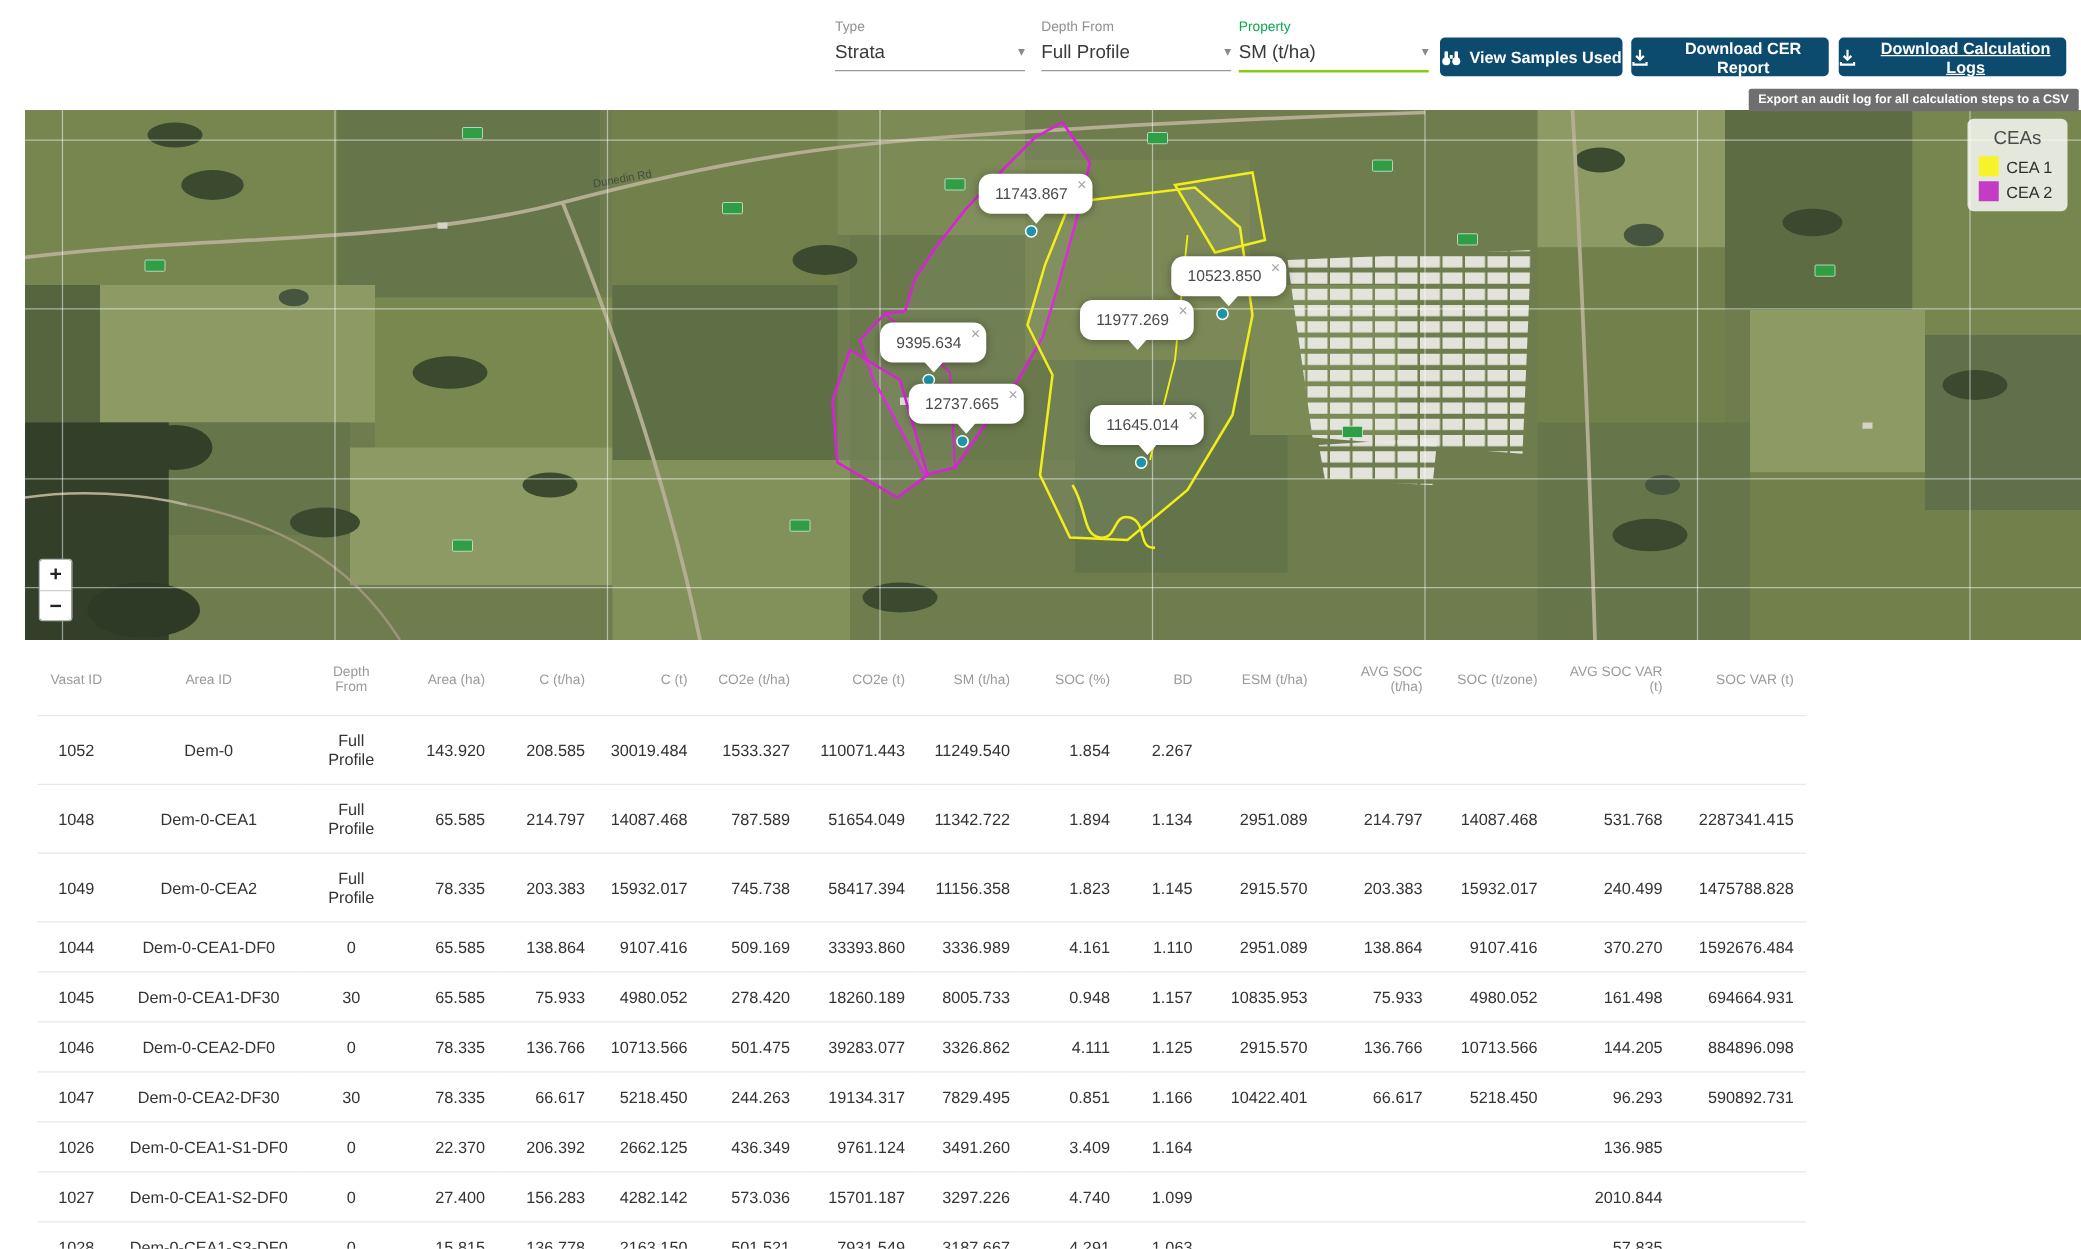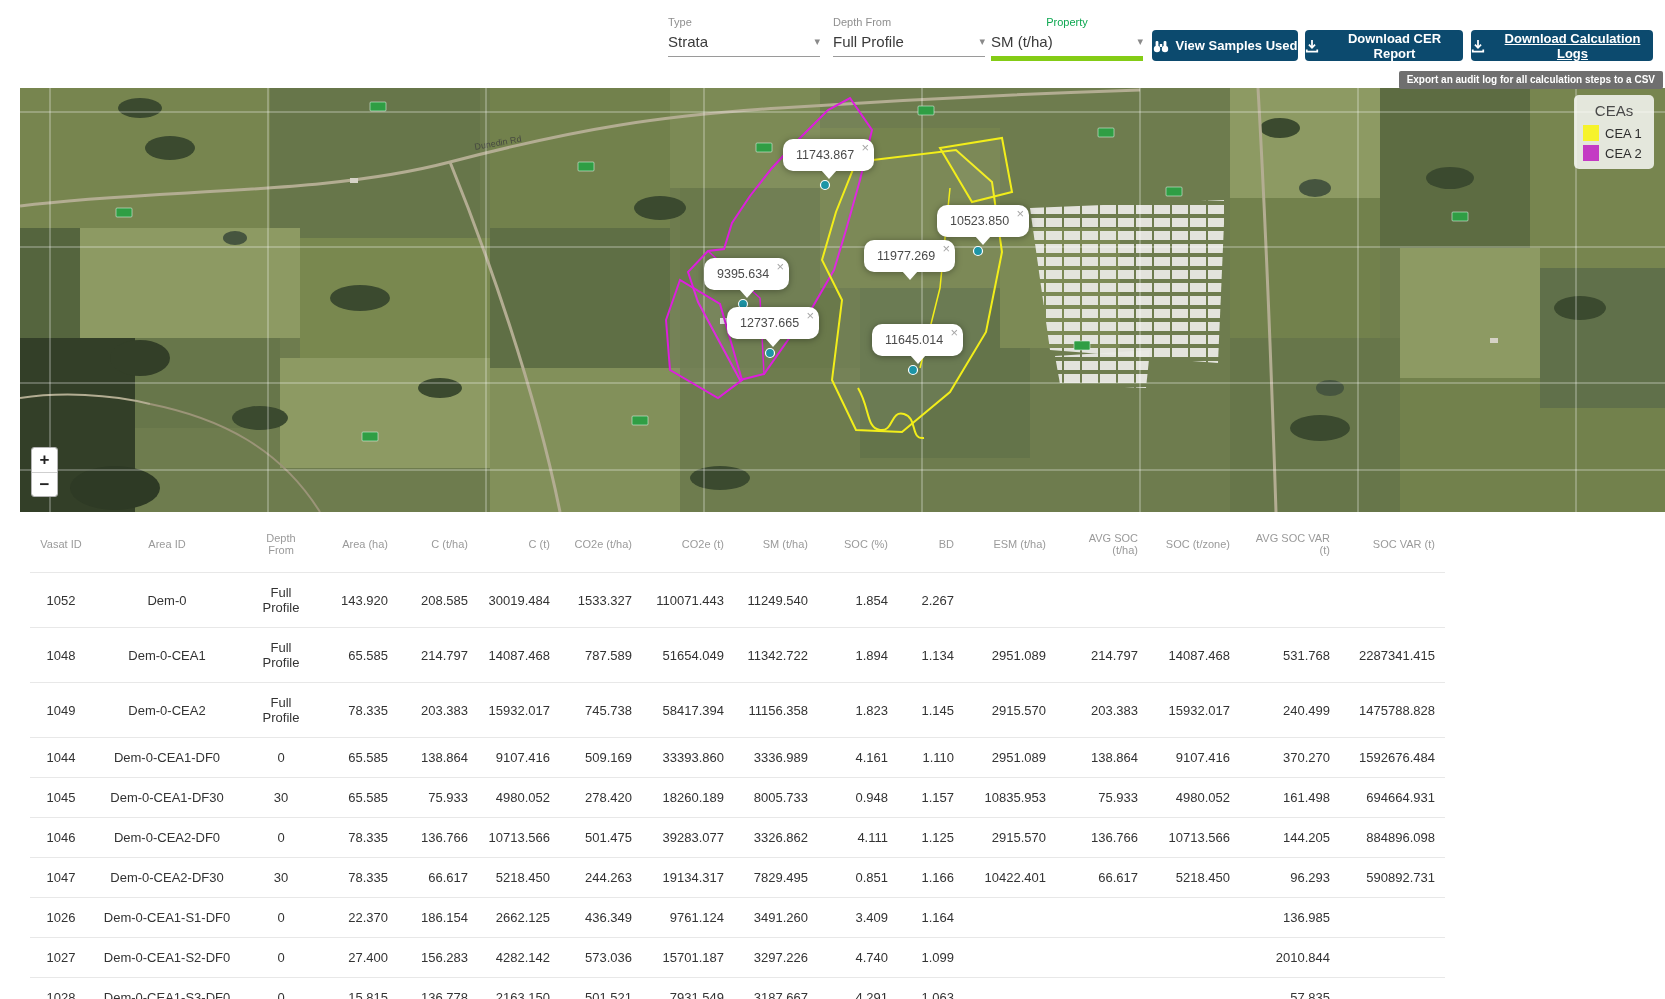--- a/index.html
+++ b/index.html
@@ -5,21 +5,21 @@
   * { box-sizing: border-box; margin: 0; padding: 0; }
   html,body { width:1665px; height:999px; overflow:hidden; background:#fff;
               font-family:"Liberation Sans", sans-serif; }
   .page { position:relative; width:1665px; height:999px; background:#fff; }
 
   
   .toolbar { position:absolute; left:0; top:0; width:1665px; height:72px; background:#fff; z-index:30; }
   .filter { position:absolute; top:16px; width:152px; border-bottom:1px solid #9a9a9a; padding-bottom:6px; cursor:pointer; }
   .filter.f-type  { left:668px; }
   .filter.f-depth { left:833px; }
-  .filter.f-prop  { left:991px; border-bottom:5px solid #84cc16;text-align:center; }
+  .filter.f-prop  { left:991px; border-bottom:2px solid #84cc16; }
   .f-label { font-size:11px; color:#8f8f8f; margin-bottom:5px; }
   .f-prop .f-label { color:#0ca750; }
   .f-row { display:flex; align-items:center; justify-content:space-between; }
   .f-value { font-size:15px; color:#3a3a3a; }
   .chev { font-size:11px; color:#8a8a8a; }
 
   .btn { position:absolute; top:30px; height:31px; border:none; border-radius:4px;
          background:#0c4a6e; color:#fff; font-family:"Liberation Sans", sans-serif;
          font-size:13px; font-weight:bold; display:flex; align-items:center;
          justify-content:center; gap:7px; cursor:pointer; }
@@ -479,21 +479,21 @@
             <td class="c-num">66.617</td>
             <td class="c-num">5218.450</td>
             <td class="c-num">96.293</td>
             <td class="c-num">590892.731</td>
           </tr>
           <tr>
             <td class="c-center">1026</td>
             <td class="c-center">Dem-0-CEA1-S1-DF0</td>
             <td class="c-center">0</td>
             <td class="c-num">22.370</td>
-            <td class="c-num">186.154</td>
+            <td class="c-num">206.392</td>
             <td class="c-num">2662.125</td>
             <td class="c-num">436.349</td>
             <td class="c-num">9761.124</td>
             <td class="c-num">3491.260</td>
             <td class="c-num">3.409</td>
             <td class="c-num">1.164</td>
             <td class="c-num"></td>
             <td class="c-num"></td>
             <td class="c-num"></td>
             <td class="c-num">136.985</td>

